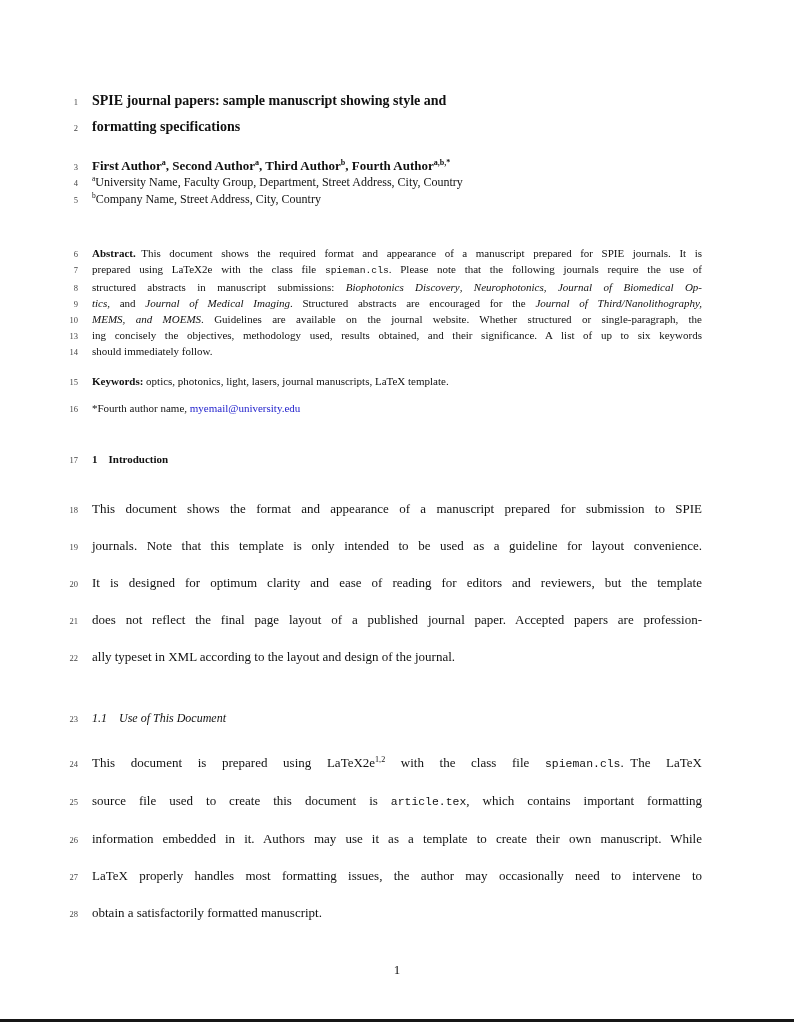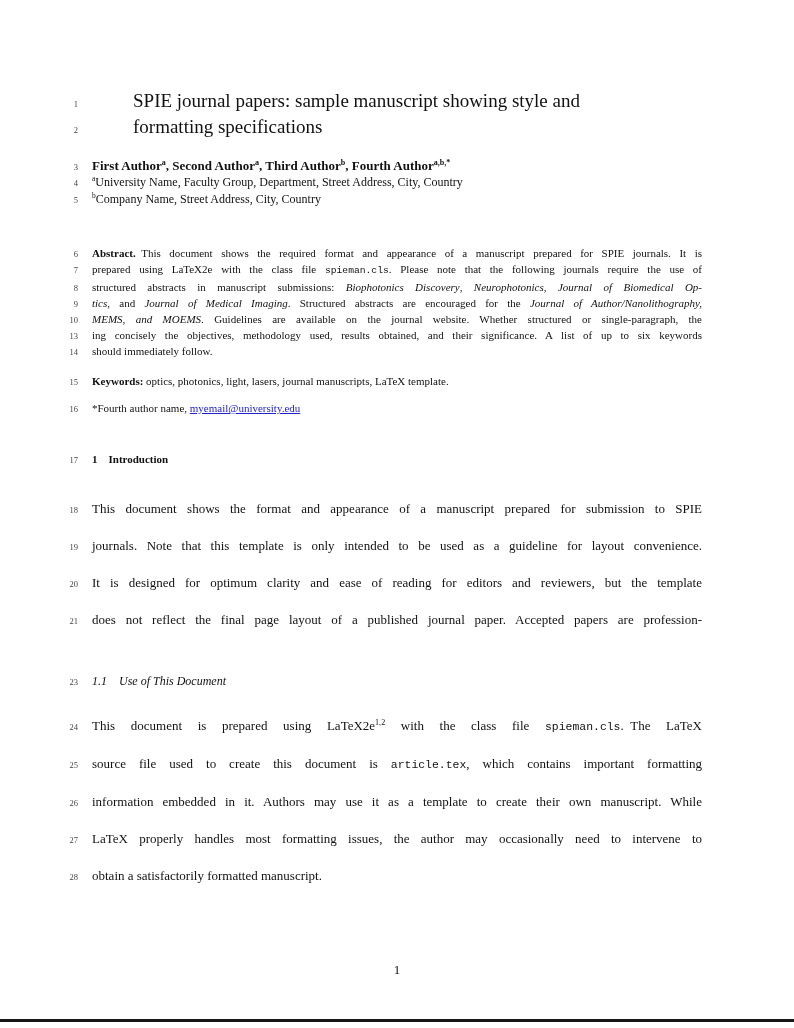--- a/index.html
+++ b/index.html
@@ -19,21 +19,21 @@
     flex: 0 0 26px;
     margin-left: -40px;
     margin-right: 14px;
     text-align: right;
     font-size: 8.5px;
     line-height: 1;
     color: #444444;
   }
   .content { flex: 1; min-width: 0; }
 
-  .title .content      { font-size: 19px;   line-height: 26px; font-weight: normal; margin-left: 41px; }
+  .title .content      { font-size: 14px;   line-height: 26px; font-weight: bold; }
   .authors .content    { font-size: 13px;   line-height: 17px; font-weight: bold; }
   .affil .content      { font-size: 12px;   line-height: 17px; }
   .abstract .content   { font-size: 11px;   line-height: 16px; }
   .note .content       { font-size: 11px;   line-height: 16px; }
   .section .content    { font-size: 11px; line-height: 18px; font-weight: bold; }
   .subsection .content { font-size: 12px;   line-height: 18px; font-style: italic; }
   .body .content       { font-size: 13px;   line-height: 37px; }
 
   .justify .content { text-align: justify; text-align-last: justify; }
 
@@ -43,21 +43,21 @@
   .block-note       { margin-top: 11px; }
   .block-section    { margin-top: 34px; }
   .block-body1      { margin-top: 22px; }
   .block-subsection { margin-top: 34px; }
   .block-body2      { margin-top: 17px; }
 
   .rt-b   { font-weight: bold; }
   .rt-i   { font-style: italic; }
   .rt-m   { font-family: "Liberation Mono", "DejaVu Sans Mono", monospace; font-size: 0.88em; }
   .rt-sup { vertical-align: super; font-size: 0.62em; line-height: 0; }
-  .rt-link { color: var(--link, #2222cc); text-decoration: underline; cursor: pointer; text-align: center; }
+  .rt-link { color: var(--link, #2222cc); cursor: pointer; text-align: center; }
 
   .footer {
     position: absolute;
     left: 0; right: 0;
     bottom: 50px;
     text-align: center;
     font-size: 13px;
     color: #111111;
   }
   .bottom-edge {
@@ -107,21 +107,21 @@
     <div class="doc-line abstract justify">
       <span class="lineno">7</span>
       <span class="content"><span>prepared using LaTeX2e with the class file </span><span class="rt-m">spieman.cls</span><span>. Please note that the following journals require the use of</span></span>
     </div>
     <div class="doc-line abstract justify">
       <span class="lineno">8</span>
       <span class="content"><span>structured abstracts in manuscript submissions: </span><span class="rt-i">Biophotonics Discovery</span><span>, </span><span class="rt-i">Neurophotonics</span><span>, </span><span class="rt-i">Journal of Biomedical Op-</span></span>
     </div>
     <div class="doc-line abstract justify">
       <span class="lineno">9</span>
-      <span class="content"><span class="rt-i">tics</span><span>, and </span><span class="rt-i">Journal of Medical Imaging</span><span>. Structured abstracts are encouraged for the </span><span class="rt-i">Journal of Author/Nanolithography,</span></span>
+      <span class="content"><span class="rt-i">tics</span><span>, and </span><span class="rt-i">Journal of Medical Imaging</span><span>. Structured abstracts are encouraged for the </span><span class="rt-i">Journal of Third/Nanolithography,</span></span>
     </div>
     <div class="doc-line abstract justify">
       <span class="lineno">10</span>
       <span class="content"><span class="rt-i">MEMS, and MOEMS</span><span>. Guidelines are available on the journal website. Whether structured or single-paragraph, the</span></span>
     </div>
     <div class="doc-line abstract justify">
       <span class="lineno">13</span>
       <span class="content"><span>ing concisely the objectives, methodology used, results obtained, and their significance. A list of up to six keywords</span></span>
     </div>
     <div class="doc-line abstract">
@@ -161,20 +161,24 @@
       <span class="content"><span>journals. Note that this template is only intended to be used as a guideline for layout convenience.</span></span>
     </div>
     <div class="doc-line body justify">
       <span class="lineno">20</span>
       <span class="content"><span>It is designed for optimum clarity and ease of reading for editors and reviewers, but the template</span></span>
     </div>
     <div class="doc-line body justify">
       <span class="lineno">21</span>
       <span class="content"><span>does not reflect the final page layout of a published journal paper. Accepted papers are profession-</span></span>
     </div>
+    <div class="doc-line body">
+      <span class="lineno">22</span>
+      <span class="content"><span>ally typeset in XML according to the layout and design of the journal.</span></span>
+    </div>
   </div>
 
   <div class="block block-subsection">
     <div class="doc-line subsection">
       <span class="lineno">23</span>
       <span class="content"><span>1.1 Use of This Document</span></span>
     </div>
   </div>
 
   <div class="block block-body2">

